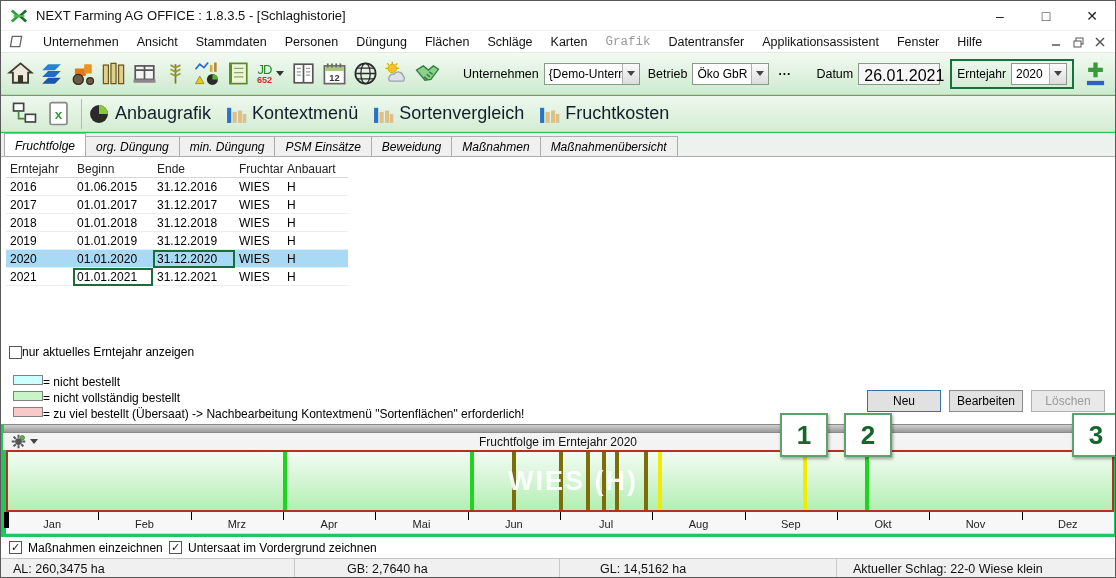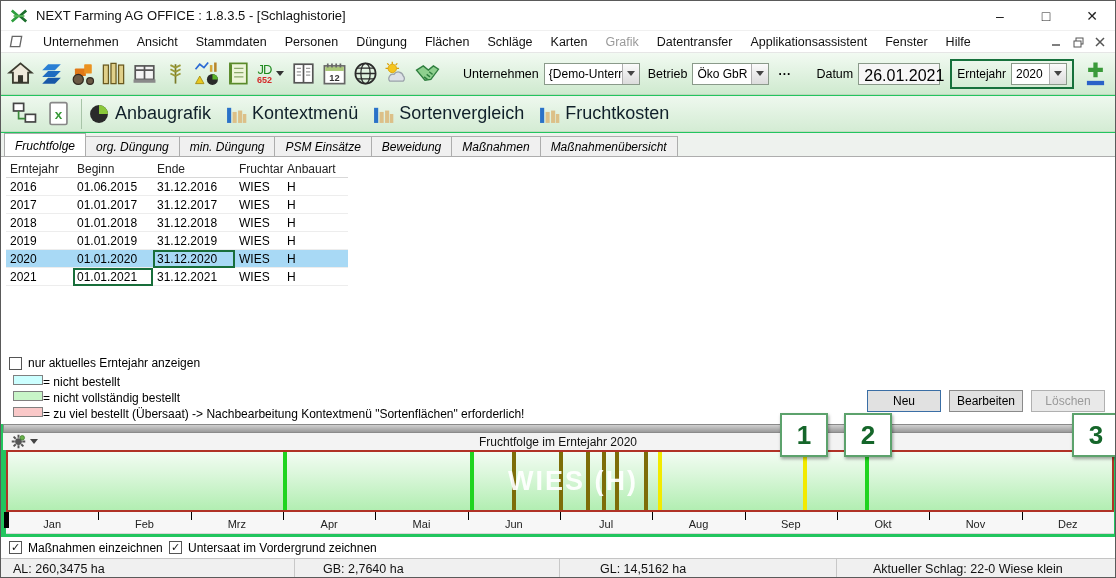--- a/index.html
+++ b/index.html
@@ -15,21 +15,21 @@
   .title-text { font-size:13px; color:#111; }
   .win-controls { position:absolute; right:0; top:0; height:30px; display:flex; }
   .win-btn { width:46px; height:30px; display:flex; align-items:center; justify-content:center;
              font-size:14px; color:#222; }
 
   
   .menubar { position:absolute; top:30px; left:0; right:0; height:22px; background:#fff;
              display:flex; align-items:center; border-bottom:1px solid #e6e6e6; }
   .mdi-doc-icon { margin:0 10px 0 8px; }
   .menu-item { padding:2px 9px; font-size:12.5px; color:#111; cursor:default; }
-  .menu-item.disabled { color:#9a9a9a; }
+  .menu-item.disabled { color:#9a9a9a;font-family:Liberation Mono, monospace; }
   .mdi-controls { position:absolute; right:6px; top:0; height:22px; display:flex; align-items:center; gap:4px; }
   .mdi-btn { width:18px; height:16px; display:flex; align-items:center; justify-content:center; }
 
   
   .toolbar1 { position:absolute; top:52px; left:0; right:0; height:42px;
               background:linear-gradient(#f2faf2,#cfeacf);
               border-bottom:1px solid #bcd8bc; display:flex; align-items:center; padding:0 4px; }
   .tb-icon { width:30px; height:30px; margin:0 2px; display:flex; align-items:center; justify-content:center; }
   .tb-icon svg { width:27px; height:27px; }
   .jd-badge { width:26px; text-align:center; line-height:1; margin:0 0 0 4px; }
@@ -69,21 +69,21 @@
   
   .grid { position:absolute; top:3px; left:5px; width:342px; }
   .grid-row { display:flex; height:18px; align-items:center; border-bottom:1px solid #ededed; }
   .grid-head { border-bottom:1px solid #d8d8d8; color:#222; }
   .grid-row > div { padding:0 4px; overflow:hidden; white-space:nowrap; height:18px; line-height:18px; }
   .c0 { width:67px; } .c1 { width:80px; } .c2 { width:82px; } .c3 { width:48px; } .c4 { width:65px; }
   .grid-row.selected { background:#a8d9f5; }
   .cell-outline { outline:2px solid #186e3a; outline-offset:-2px; }
 
   
-  .opt-check { position:absolute; top:199px; left:8px; display:flex; align-items:center; gap:6px; }
+  .opt-check { position:absolute; top:188px; left:8px; display:flex; align-items:center; }
   .checkbox { width:13px; height:13px; border:1px solid #555; background:#fff; display:inline-flex;
               align-items:center; justify-content:center; font-size:11px; line-height:1; color:#111; }
   .legend-row { position:absolute; left:12px; display:flex; }
   .legend-swatch { width:30px; height:10px; border:1px solid #808080; }
   .legend-label { font-size:12px; }
 
   .action-btns { position:absolute; top:233px; right:10px; display:flex; gap:8px; }
   .push-btn { width:74px; height:22px; background:#e1e1e1; border:1px solid #8a8a8a;
               font-size:12px; display:flex; align-items:center; justify-content:center; }
   .push-btn.primary { border:1px solid #3a6ea5; }
@@ -122,23 +122,23 @@
   .footer-checks { position:absolute; top:536px; left:0; right:0; height:21px; background:#fff;
                    display:flex; align-items:center; }
   .fc { display:flex; align-items:center; gap:6px; position:absolute; }
   .fc1 { left:8px; } .fc2 { left:168px; }
 
   .statusbar { position:absolute; top:557px; left:0; right:0; height:21px; background:#f0f0f0;
                border-top:1px solid #c4c4c4; display:flex; font-size:12.5px; color:#111; }
   .sb-cell { display:flex; align-items:center; }
   .sb-cell + .sb-cell { border-left:1px solid #c8c8c8; }
   .sb-0 { width:293px; padding-left:12px; }
-  .sb-1 { width:265px; padding-left:28px; }
+  .sb-1 { width:265px; padding-left:52px; }
   .sb-2 { width:277px; padding-left:40px; }
-  .sb-3 { flex:1; padding-left:36px; }
+  .sb-3 { flex:1; padding-left:16px; }
 </style>
 </head>
 <body>
 
 <div id="app">
 
   <div class="titlebar">
     <svg class="logo" viewBox="0 0 20 20">
       <path d="M2 4 L9 10 L2 16" stroke="#2e9e3e" stroke-width="3" fill="none"></path>
       <path d="M18 4 L11 10 L18 16" stroke="#1c6e2c" stroke-width="3" fill="none"></path>

